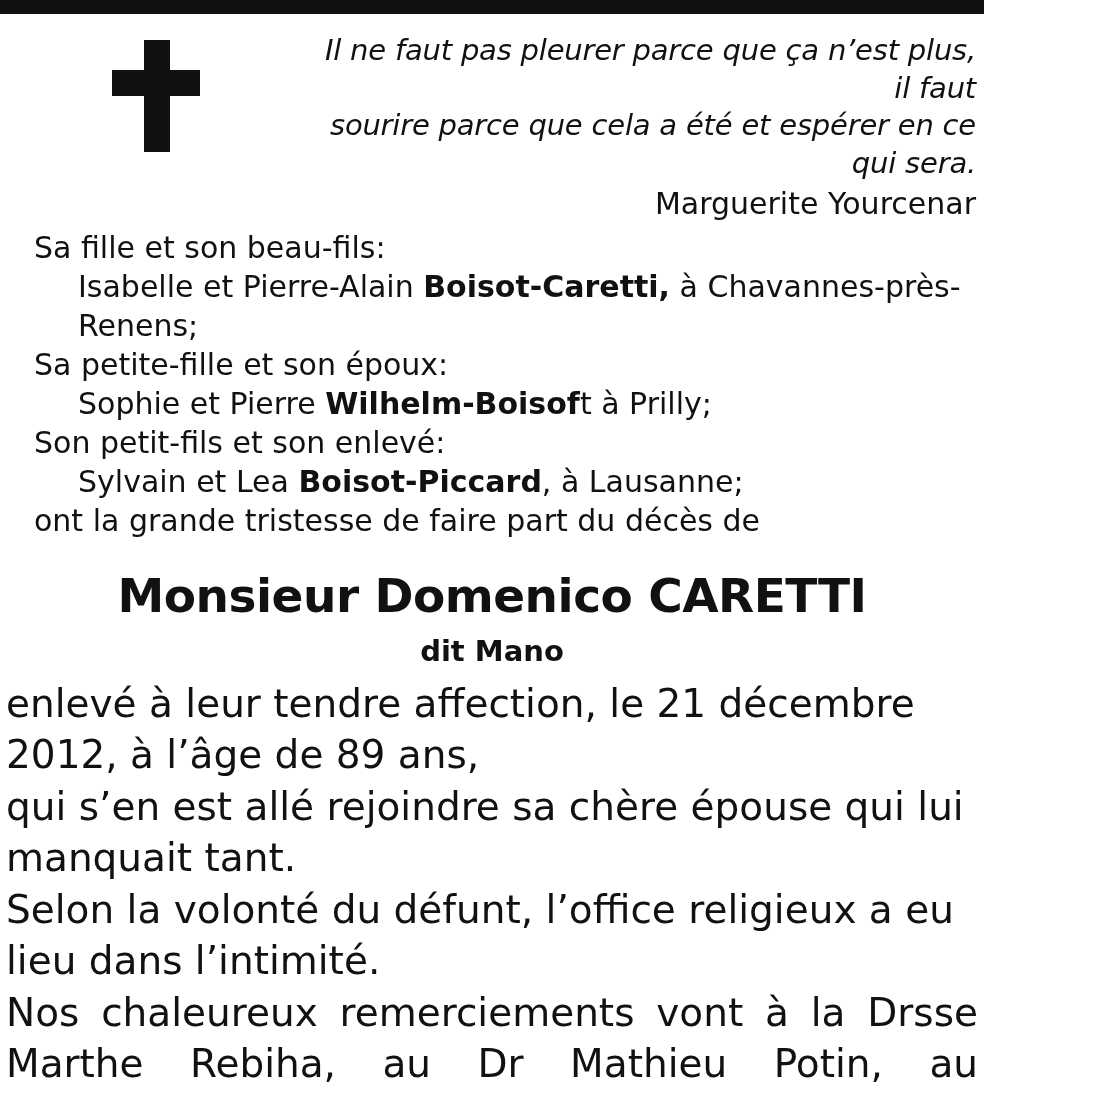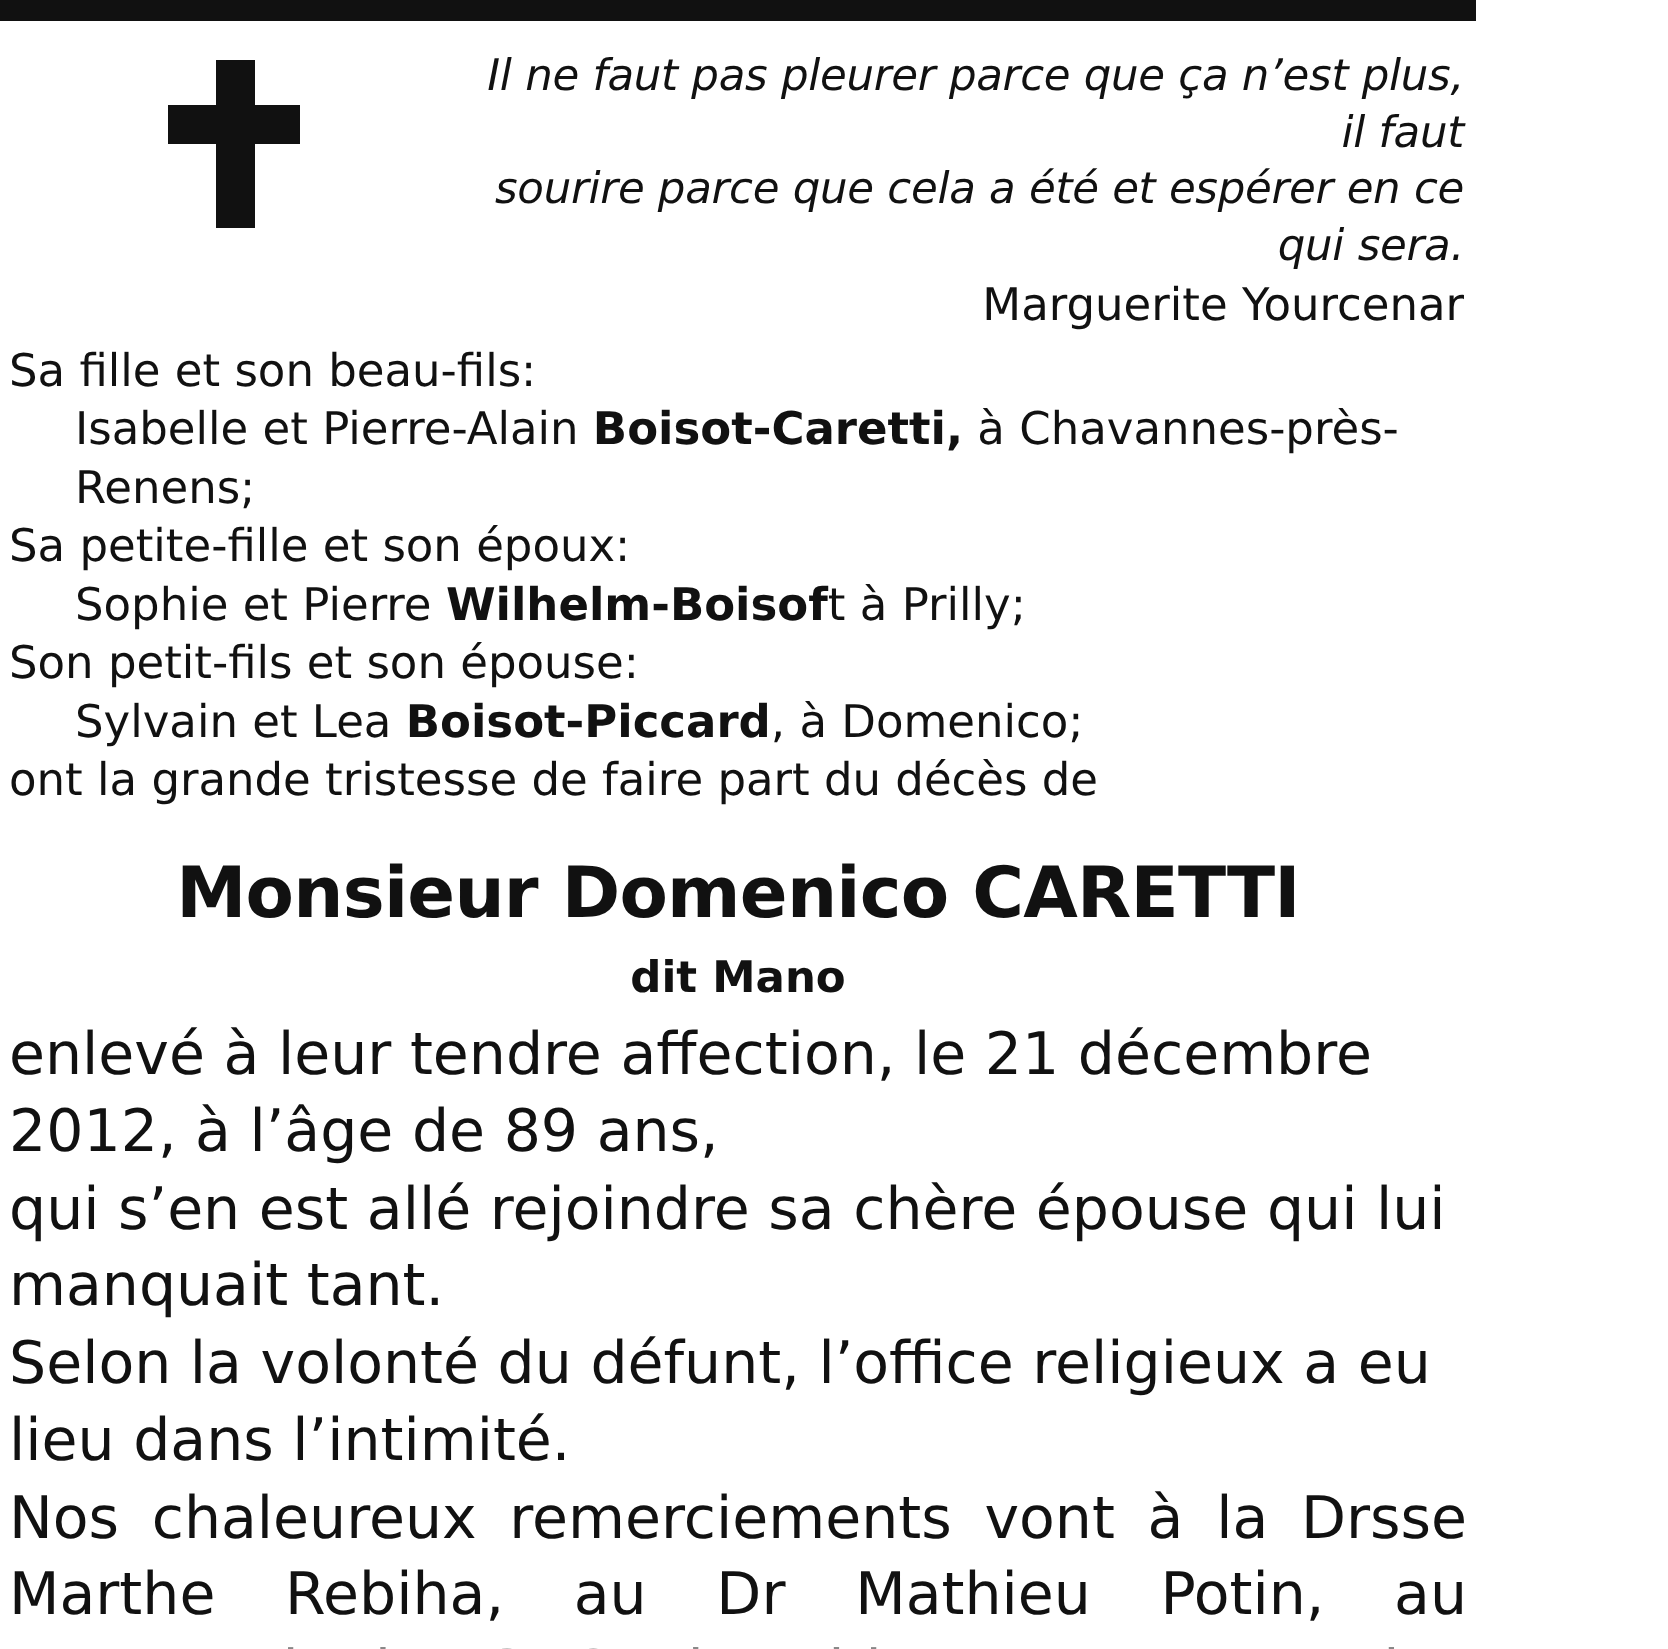--- a/index.html
+++ b/index.html
@@ -90,20 +90,21 @@
     font-size: 30px;
     line-height: 1.25;
     margin-top: 2px;
   }
 
   
   .family {
     margin-top: 6px;
     font-size: 30px;
     line-height: 1.30;
+    margin-left: 28px;
   }
   .family .role {
     margin: 0;
   }
   .family .names {
     margin: 0 0 0 44px;
   }
   .family b { font-weight: bold; }
 
   .closing {
@@ -181,22 +182,22 @@
     </div>
 
     <div class="family">
 
       <p class="role">Sa fille et son beau-fils:</p>
       <p class="names"><span>Isabelle et Pierre-Alain </span><b>Boisot-Caretti,</b><span> à Chavannes-près-Renens;</span></p>
 
       <p class="role">Sa petite-fille et son époux:</p>
       <p class="names"><span>Sophie et Pierre </span><b>Wilhelm-Boisof</b><span>t à Prilly;</span></p>
 
-      <p class="role">Son petit-fils et son épouse:</p>
-      <p class="names"><span>Sylvain et Lea </span><b>Boisot-Piccard</b><span>, à Domenico;</span></p>
+      <p class="role">Son petit-fils et son enlevé:</p>
+      <p class="names"><span>Sylvain et Lea </span><b>Boisot-Piccard</b><span>, à Lausanne;</span></p>
 
       <p class="closing">ont la grande tristesse de faire part du décès de</p>
     </div>
 
     <div class="deceased">
       <div class="name">Monsieur Domenico CARETTI</div>
       <div class="alias">dit Mano</div>
     </div>
 
     <div class="body-text">

